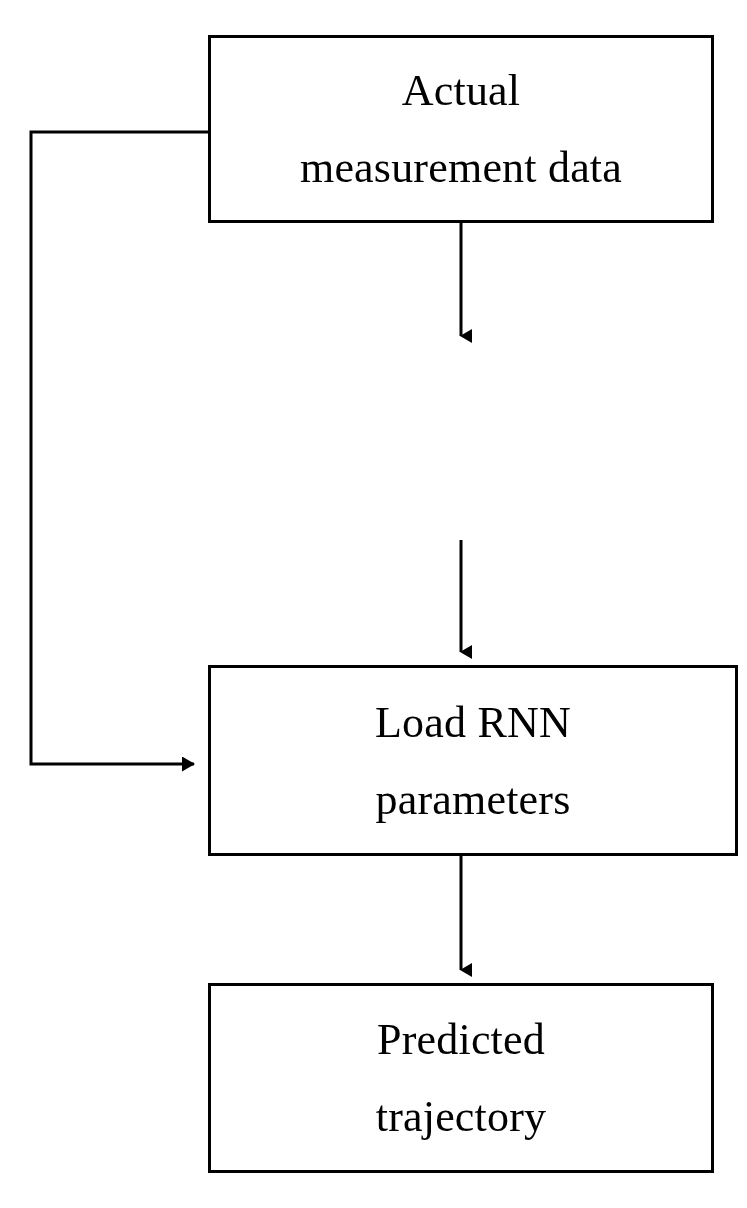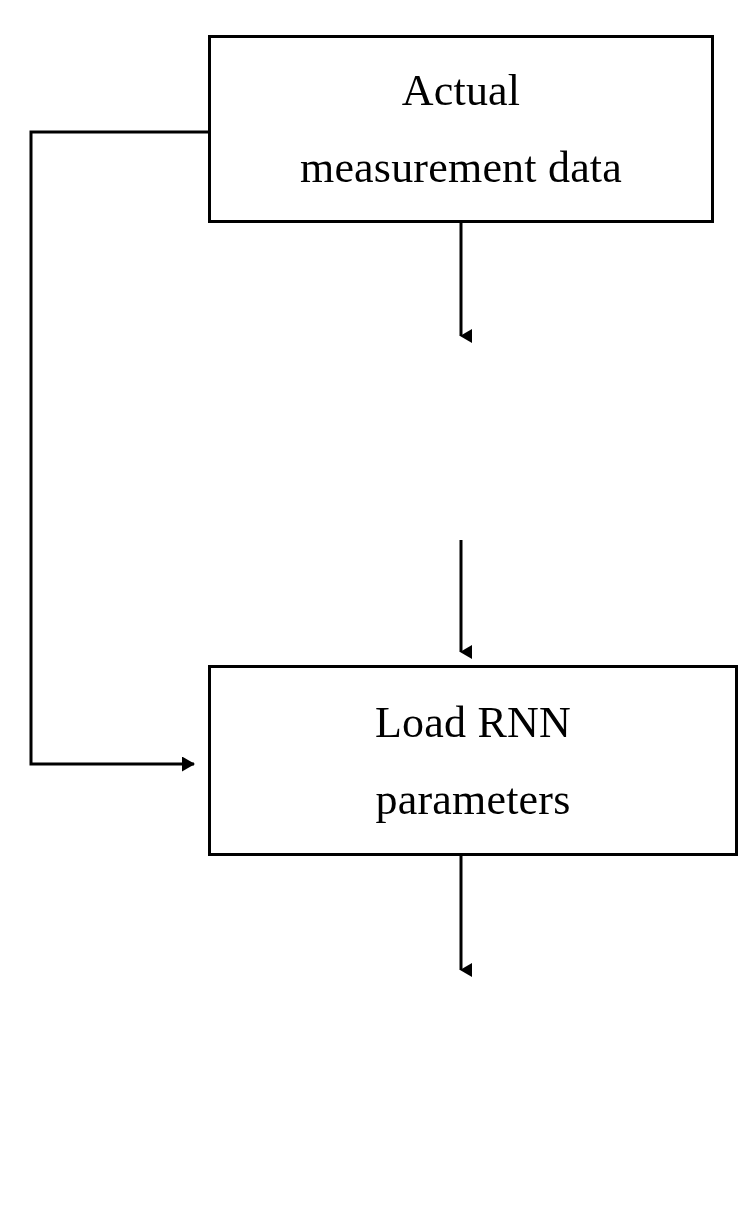--- a/index.html
+++ b/index.html
@@ -91,14 +91,18 @@
     <span class="node-label">Actual
 measurement data</span>
   </div>
 
 
   <div class="node-box" id="box-load-rnn-parameters">
     <span class="node-label">Load RNN
 parameters</span>
   </div>
 
+  <div class="node-box" id="box-predicted-trajectory">
+    <span class="node-label">Predicted
+trajectory</span>
+  </div>
 
 </div>
 
 </body></html>

